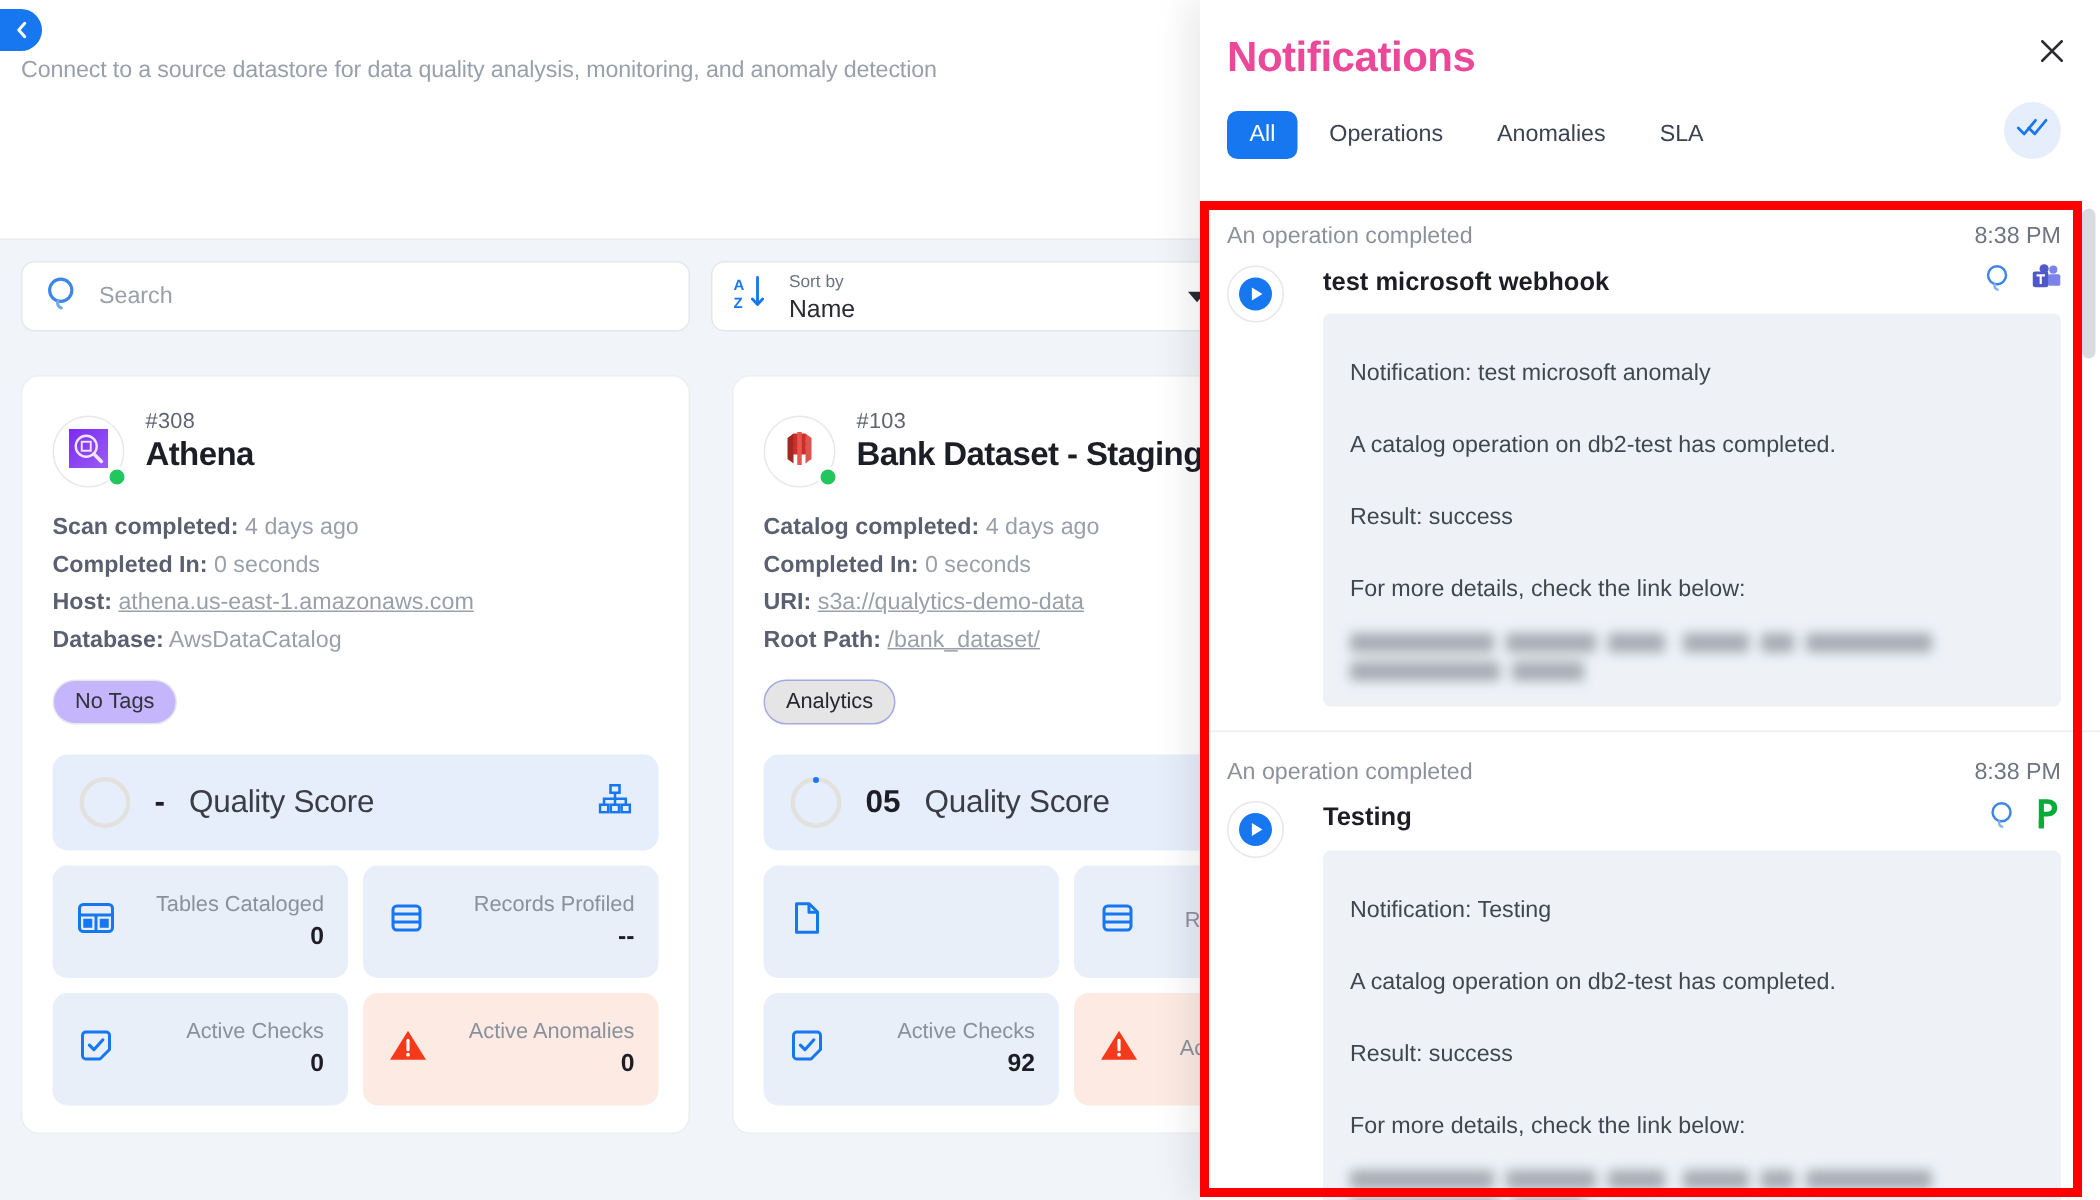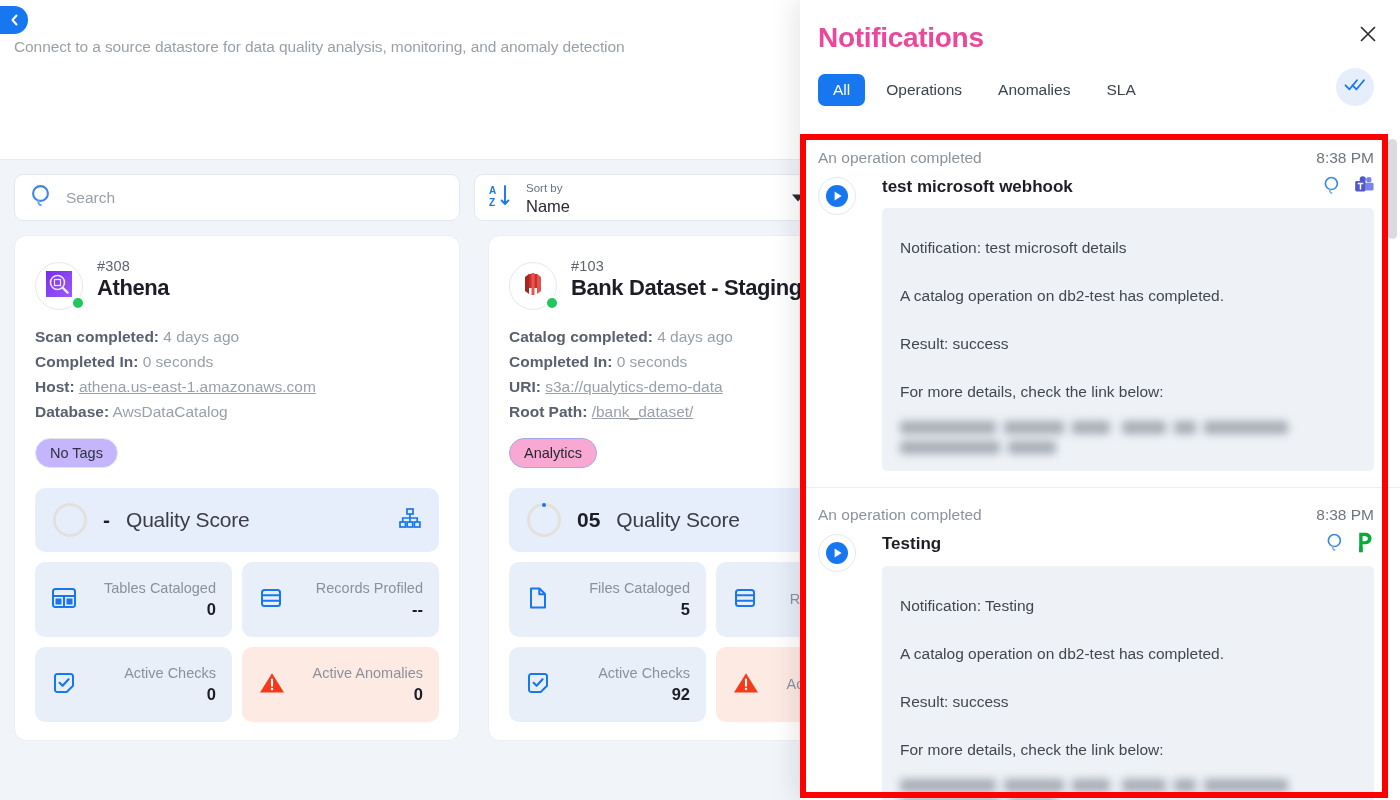--- a/index.html
+++ b/index.html
@@ -40,21 +40,21 @@
     width:345px; height:47px; background:#fff; border:1px solid #e4e7ec; border-radius:9px;
     display:flex; align-items:center; padding:0 14px; gap:13px; position:relative;
   }
   .sort-label { font-size:11.5px; color:#6b7280; line-height:1.25; }
   .sort-value { font-size:16.5px; color:#2a2a33; line-height:1.25; }
   .caret { position:absolute; right:14px; top:50%; transform:translateY(-50%);
            width:0;height:0;border-left:6px solid transparent;border-right:6px solid transparent;
            border-top:7px solid #2a2a33; }
 
   
-  .cards { display:flex; gap:28px; padding:14px 14px 0 14px; }
+  .cards { display:flex; gap:28px; padding:14px 14px 0 14px;margin-top:15px; }
   .card {
     width:446px; min-width:446px; background:#ffffff; border:1px solid #eceef1;
     border-radius:12px; padding:22px 20px 18px 20px;
   }
   .card-head { display:flex; align-items:flex-start; gap:14px; }
   .avatar-wrap { position:relative; width:48px; height:48px; flex:0 0 48px; margin-top:4px; }
   .avatar {
     width:48px;height:48px;border-radius:50%;border:1px solid #e6e8ec;background:#fff;
     display:flex;align-items:center;justify-content:center;
   }
@@ -67,21 +67,21 @@
                margin-top:1px; white-space:nowrap; }
   .meta { margin-top:14px; }
   .meta-row { font-size:15.5px; color:#9aa0aa; line-height:25px; white-space:nowrap; }
   .meta-row b { color:#5a6070; font-weight:700; }
   .meta-row a { color:#9aa0aa; text-decoration:underline; }
   .tags { margin-top:14px; }
   .tag {
     display:inline-block; font-size:14.5px; color:#30323b; background:#c4b5fd;
     border:1px solid #e2e7ef; border-radius:16px; padding:6px 14px;
   }
-  .tag.analytics { background:#f9a8d4; border-color:#a5a9e3; color:#27282f; }
+  .tag.analytics { background:#e5e5e5; border-color:#a5a9e3; color:#27282f; }
 
   .score-bar {
     margin-top:20px; height:64px; background:#e7eefb; border-radius:10px;
     display:flex; align-items:center; padding:0 18px; gap:16px; position:relative;
   }
   .ring { width:34px;height:34px;border-radius:50%;border:3px solid #e3e1dd; position:relative; }
   .ring.partial::after {
     content:""; position:absolute; left:50%; top:-3px; transform:translateX(-50%);
     width:4px;height:4px;background:#1677f0;border-radius:50%;
   }
@@ -367,24 +367,20 @@
           </span>
         </div>
 
         <div class="metrics">
           <div class="metric">
             <span>
               <svg width="26" height="26" viewBox="0 0 26 26" fill="none">
                 <path d="M6 3.5h8.5L20 9v13.5H6V3.5z" stroke="#1677f0" stroke-width="2" stroke-linejoin="round"></path>
                 <path d="M14.3 3.6V9.2H20" stroke="#1677f0" stroke-width="2" stroke-linejoin="round"></path>
               </svg>
-            </span>
-            <span class="metric-txt">
-              <span class="metric-label">Files Cataloged</span>
-              <span class="metric-value" style="display:block">5</span>
             </span>
           </div>
           <div class="metric">
             <span>
               <svg width="26" height="26" viewBox="0 0 26 26" fill="none">
                 <rect x="4" y="5" width="18" height="16" rx="2.5" stroke="#1677f0" stroke-width="2"></rect>
                 <path d="M4 10.3h18M4 15.7h18" stroke="#1677f0" stroke-width="2"></path>
               </svg>
             </span>
             <span class="metric-txt">
@@ -477,21 +473,21 @@
                     <circle cx="16.4" cy="4.2" r="3" fill="#7b83eb"></circle>
                     <circle cx="9.6" cy="3.6" r="3.4" fill="#5059c9"></circle>
                     <rect x="12.6" y="7.6" width="9" height="8.6" rx="1.4" fill="#7b83eb"></rect>
                     <rect x="1.2" y="5.6" width="11.6" height="11.6" rx="1.6" fill="#5059c9"></rect>
                     <path d="M4 8.4h6.2M7.1 8.4v6.5" stroke="#fff" stroke-width="1.6"></path>
                   </svg>
                 </span>
               </span>
             </div>
             <div class="notif-box">
-              <div class="notif-line">Notification: test microsoft details</div>
+              <div class="notif-line">Notification: test microsoft anomaly</div>
               <div class="notif-line">A catalog operation on db2-test has completed.</div>
               <div class="notif-line">Result: success</div>
               <div class="notif-line">For more details, check the link below:</div>
               <div class="blur-link">
                 <div style="width:96px"></div><div style="width:60px"></div><div style="width:38px"></div>
                 <div style="width:44px"></div><div style="width:22px"></div><div style="width:84px"></div>
                 <br>
                 <div style="width:100px"></div><div style="width:48px"></div>
               </div>
             </div>

